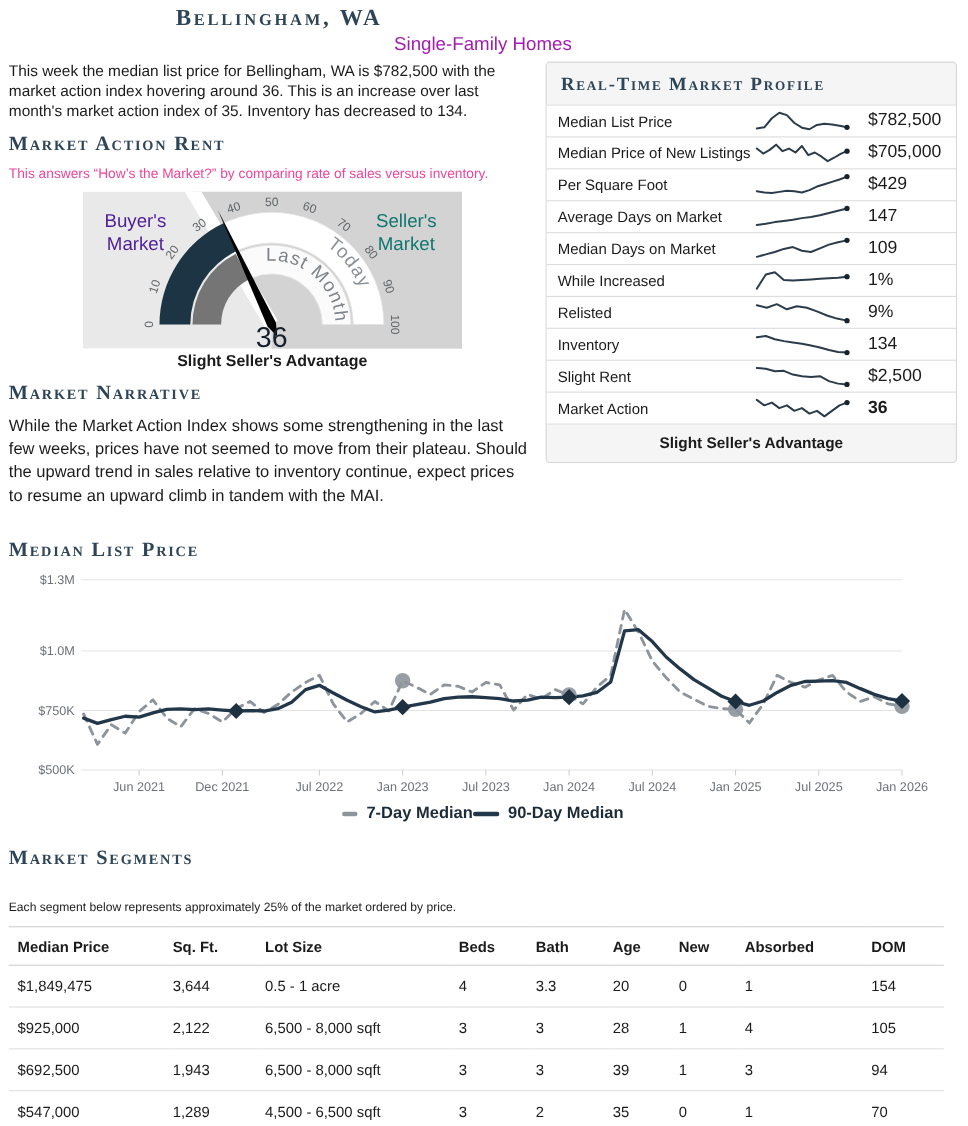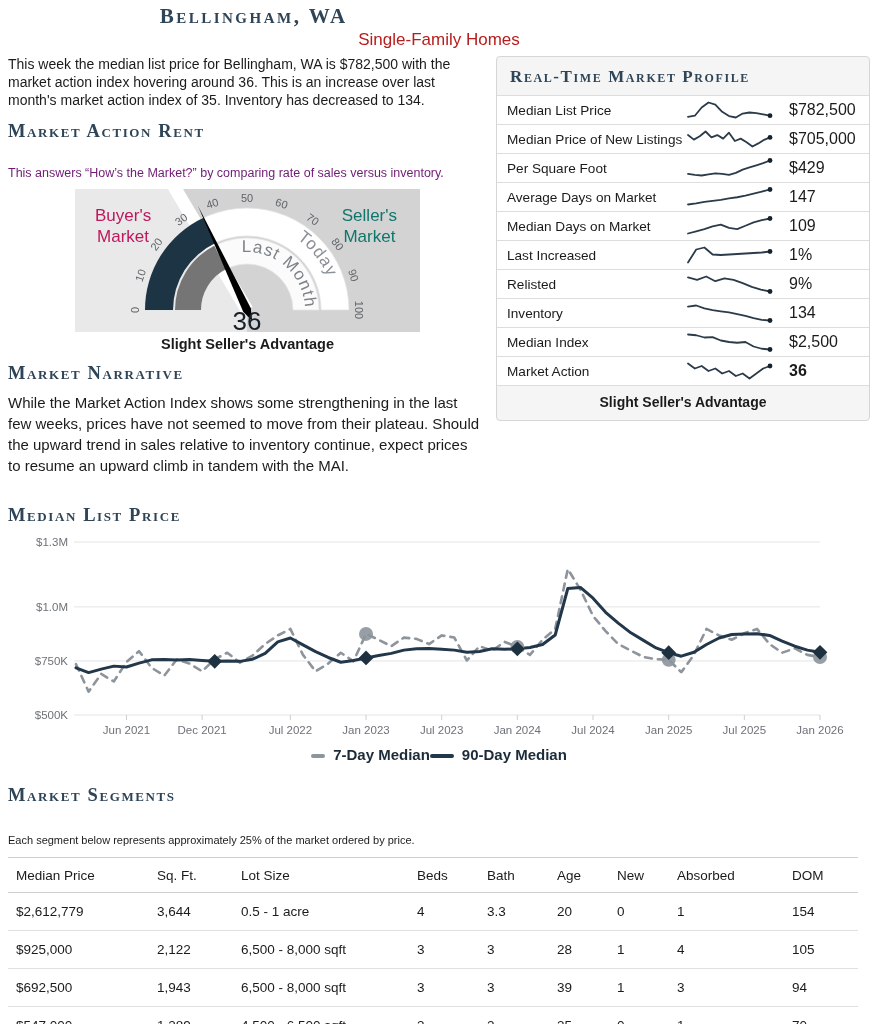--- a/index.html
+++ b/index.html
@@ -2,31 +2,31 @@
 <html><head>
 <meta charset="utf-8">
 <style>
   html,body{margin:0;padding:0;background:#fff;}
   body{width:880px;height:1024px;overflow:hidden;font-family:"Liberation Sans",sans-serif;color:#1b1b1b;}
   .page{padding:4px 10px 0 8px;position:relative;}
   h1,h2{font-variant:small-caps;color:#2e4457;margin:0;font-weight:700;font-family:Liberation Serif, serif;}
   h1{font-size:21px;letter-spacing:2.5px;}
   h2{font-size:18.5px;letter-spacing:1.6px;}
   .hdr-title{width:57%;text-align:center;}
-  .hdr-sub{width:100%;text-align:center;font-size:17px;color:#b91c1c;margin-top:1px;}
+  .hdr-sub{width:100%;text-align:center;font-size:17px;color:#a21caf;margin-top:1px;}
   .top-grid{display:grid;grid-template-columns:1fr 374px;gap:14px;margin-top:6px;}
   .intro{font-size:14px;line-height:1.28;margin:0 0 0 0;}
   .sec-h{margin-top:11px;}
-  .mai-sub{font-size:12.5px;margin-top:24px;color:#701a75;}
+  .mai-sub{font-size:12.5px;margin-top:9px;color:#ec4899;}
   
   .gauge-wrap{width:345px;margin:9px 0 0 67px;}
   .gauge-panel{position:relative;width:345px;height:143px;overflow:hidden;}
   .gauge-panel svg{position:absolute;left:0;top:0;}
   .g-region{position:absolute;top:16px;font-size:17px;line-height:1.25;text-align:center;white-space:pre-line;}
-  .g-buyers{left:20px;color:#be185d;}
+  .g-buyers{left:20px;color:#4c1d95;}
   .g-sellers{right:23px;color:#0f766e;}
   .gauge-caption{text-align:center;font-weight:bold;font-size:14.5px;margin-top:4px;}
   .narrative{font-size:15px;line-height:1.4;margin-top:8px;max-width:478px;}
   
   .panel{background:#f5f5f5;border:1px solid #d6d6d6;border-radius:4px;align-self:start;}
   .panel h2{font-size:17px;letter-spacing:1.6px;padding:10px 13px 8px;}
   .p-row{display:flex;align-items:center;height:28px;background:#fff;border-top:1px solid #ddd;padding:0 10px;}
   .p-row:last-of-type{border-bottom:1px solid #ddd;}
   .p-label{flex:1;font-size:13.6px;white-space:nowrap;}
   .p-spark{width:92px;height:22px;margin-right:12px;flex:none;}
@@ -37,21 +37,21 @@
   .chart-h{margin-top:14px;}
   #price-chart{display:block;margin-top:6px;}
   .legend{display:flex;justify-content:center;align-items:center;margin-top:2px;font-size:15px;font-weight:bold;color:#1c2b38;}
   .legend .sw{display:inline-block;height:3.5px;border-radius:2px;margin-right:8px;vertical-align:middle;}
   .sw7{width:14px;background:#8d949b;}
   .sw90{width:24px;background:#22384a;}
   
   .seg-h{margin-top:22px;}
   .seg-sub{font-size:11px;margin-top:28px;}
   table.segments{border-collapse:collapse;width:850px;margin-top:9px;table-layout:fixed;border-top:1px solid #cfcfcf;}
-  table.segments th{font-size:13.5px;text-align:left;padding:10px 4px 9px;border-bottom:1px solid #cfcfcf;font-weight:normal;}
+  table.segments th{font-size:13.5px;text-align:left;padding:10px 4px 9px;border-bottom:1px solid #cfcfcf;font-weight:bold;}
   table.segments td{font-size:13.5px;text-align:left;padding:11px 4px;border-bottom:1px solid #e0e0e0;}
   table.segments th:first-child,table.segments td:first-child{padding-left:8px;}
 </style>
 </head>
 <body>
 
 <div class="page">
 
   <div>
     <h1 class="hdr-title">Bellingham, WA</h1>
@@ -144,21 +144,21 @@
           </div>
           <div class="p-row">
             <span class="p-label">Median Days on Market</span>
             <svg class="p-spark" width="92" height="22" viewBox="0 0 92 22">
               <polyline points="3,18.5 11.2,16.27777777777778 19.4,14.055555555555555 27.599999999999998,11.277777777777779 35.8,9.61111111111111 44,12.944444444444445 52.199999999999996,14.055555555555555 60.39999999999999,10.722222222222221 68.6,7.388888888888889 76.8,5.166666666666666 85,3.5" fill="none" stroke="#2b3b4a" stroke-width="1.8" stroke-linejoin="round" stroke-linecap="round"></polyline>
               <circle cx="85" cy="3.5" r="2.4" fill="#16222d"></circle>
             </svg>
             <span class="p-value">109</span>
           </div>
           <div class="p-row">
-            <span class="p-label">Last Increased</span>
+            <span class="p-label">While Increased</span>
             <svg class="p-spark" width="92" height="22" viewBox="0 0 92 22">
               <polyline points="3,18.5 11.2,5.500000000000002 19.4,3.5 27.599999999999998,10.5 35.8,11 44,10.5 52.199999999999996,10 60.39999999999999,9.5 68.6,8.999999999999998 76.8,8.5 85,7.500000000000002" fill="none" stroke="#2b3b4a" stroke-width="1.8" stroke-linejoin="round" stroke-linecap="round"></polyline>
               <circle cx="85" cy="7.500000000000002" r="2.4" fill="#16222d"></circle>
             </svg>
             <span class="p-value">1%</span>
           </div>
           <div class="p-row">
             <span class="p-label">Relisted</span>
             <svg class="p-spark" width="92" height="22" viewBox="0 0 92 22">
               <polyline points="3,4.4374999999999964 12.11111111111111,6.781249999999998 21.22222222222222,3.5000000000000018 30.333333333333332,8.187500000000002 39.44444444444444,5.374999999999993 48.55555555555556,6.781249999999998 57.666666666666664,10.062499999999995 66.77777777777777,13.8125 75.88888888888889,16.624999999999996 85,18.5" fill="none" stroke="#2b3b4a" stroke-width="1.8" stroke-linejoin="round" stroke-linecap="round"></polyline>
@@ -168,21 +168,21 @@
           </div>
           <div class="p-row">
             <span class="p-label">Inventory</span>
             <svg class="p-spark" width="92" height="22" viewBox="0 0 92 22">
               <polyline points="3,4.653846153846153 11.2,3.5 19.4,6.384615384615385 27.599999999999998,8.115384615384615 35.8,9.26923076923077 44,10.423076923076923 52.199999999999996,12.153846153846153 60.39999999999999,13.884615384615385 68.6,16.192307692307693 76.8,17.923076923076923 85,18.5" fill="none" stroke="#2b3b4a" stroke-width="1.8" stroke-linejoin="round" stroke-linecap="round"></polyline>
               <circle cx="85" cy="18.5" r="2.4" fill="#16222d"></circle>
             </svg>
             <span class="p-value">134</span>
           </div>
           <div class="p-row">
-            <span class="p-label">Median Index</span>
+            <span class="p-label">Slight Rent</span>
             <svg class="p-spark" width="92" height="22" viewBox="0 0 92 22">
               <polyline points="3,3.5 11.2,4.25 19.4,6.5 27.599999999999998,6.125 35.8,9.5 44,11 52.199999999999996,11.75 60.39999999999999,11 68.6,15.5 76.8,17.75 85,18.5" fill="none" stroke="#2b3b4a" stroke-width="1.8" stroke-linejoin="round" stroke-linecap="round"></polyline>
               <circle cx="85" cy="18.5" r="2.4" fill="#16222d"></circle>
             </svg>
             <span class="p-value">$2,500</span>
           </div>
           <div class="p-row">
             <span class="p-label">Market Action</span>
             <svg class="p-spark" width="92" height="22" viewBox="0 0 92 22">
               <polyline points="3,3.5 9.833333333333332,8.5 16.666666666666664,6 23.5,11 30.333333333333332,8.5 37.166666666666664,13.5 44,11 50.83333333333333,16 57.666666666666664,13.5 64.5,18.5 71.33333333333333,13.5 78.16666666666666,8.5 85,6" fill="none" stroke="#2b3b4a" stroke-width="1.8" stroke-linejoin="round" stroke-linecap="round"></polyline>
@@ -264,21 +264,21 @@
           <th>Beds</th>
           <th>Bath</th>
           <th>Age</th>
           <th>New</th>
           <th>Absorbed</th>
           <th>DOM</th>
         </tr>
       </thead>
     <tbody id="seg-body">
         <tr>
-          <td>$2,612,779</td>
+          <td>$1,849,475</td>
           <td>3,644</td>
           <td>0.5 - 1 acre</td>
           <td>4</td>
           <td>3.3</td>
           <td>20</td>
           <td>0</td>
           <td>1</td>
           <td>154</td>
         </tr>
         <tr>

